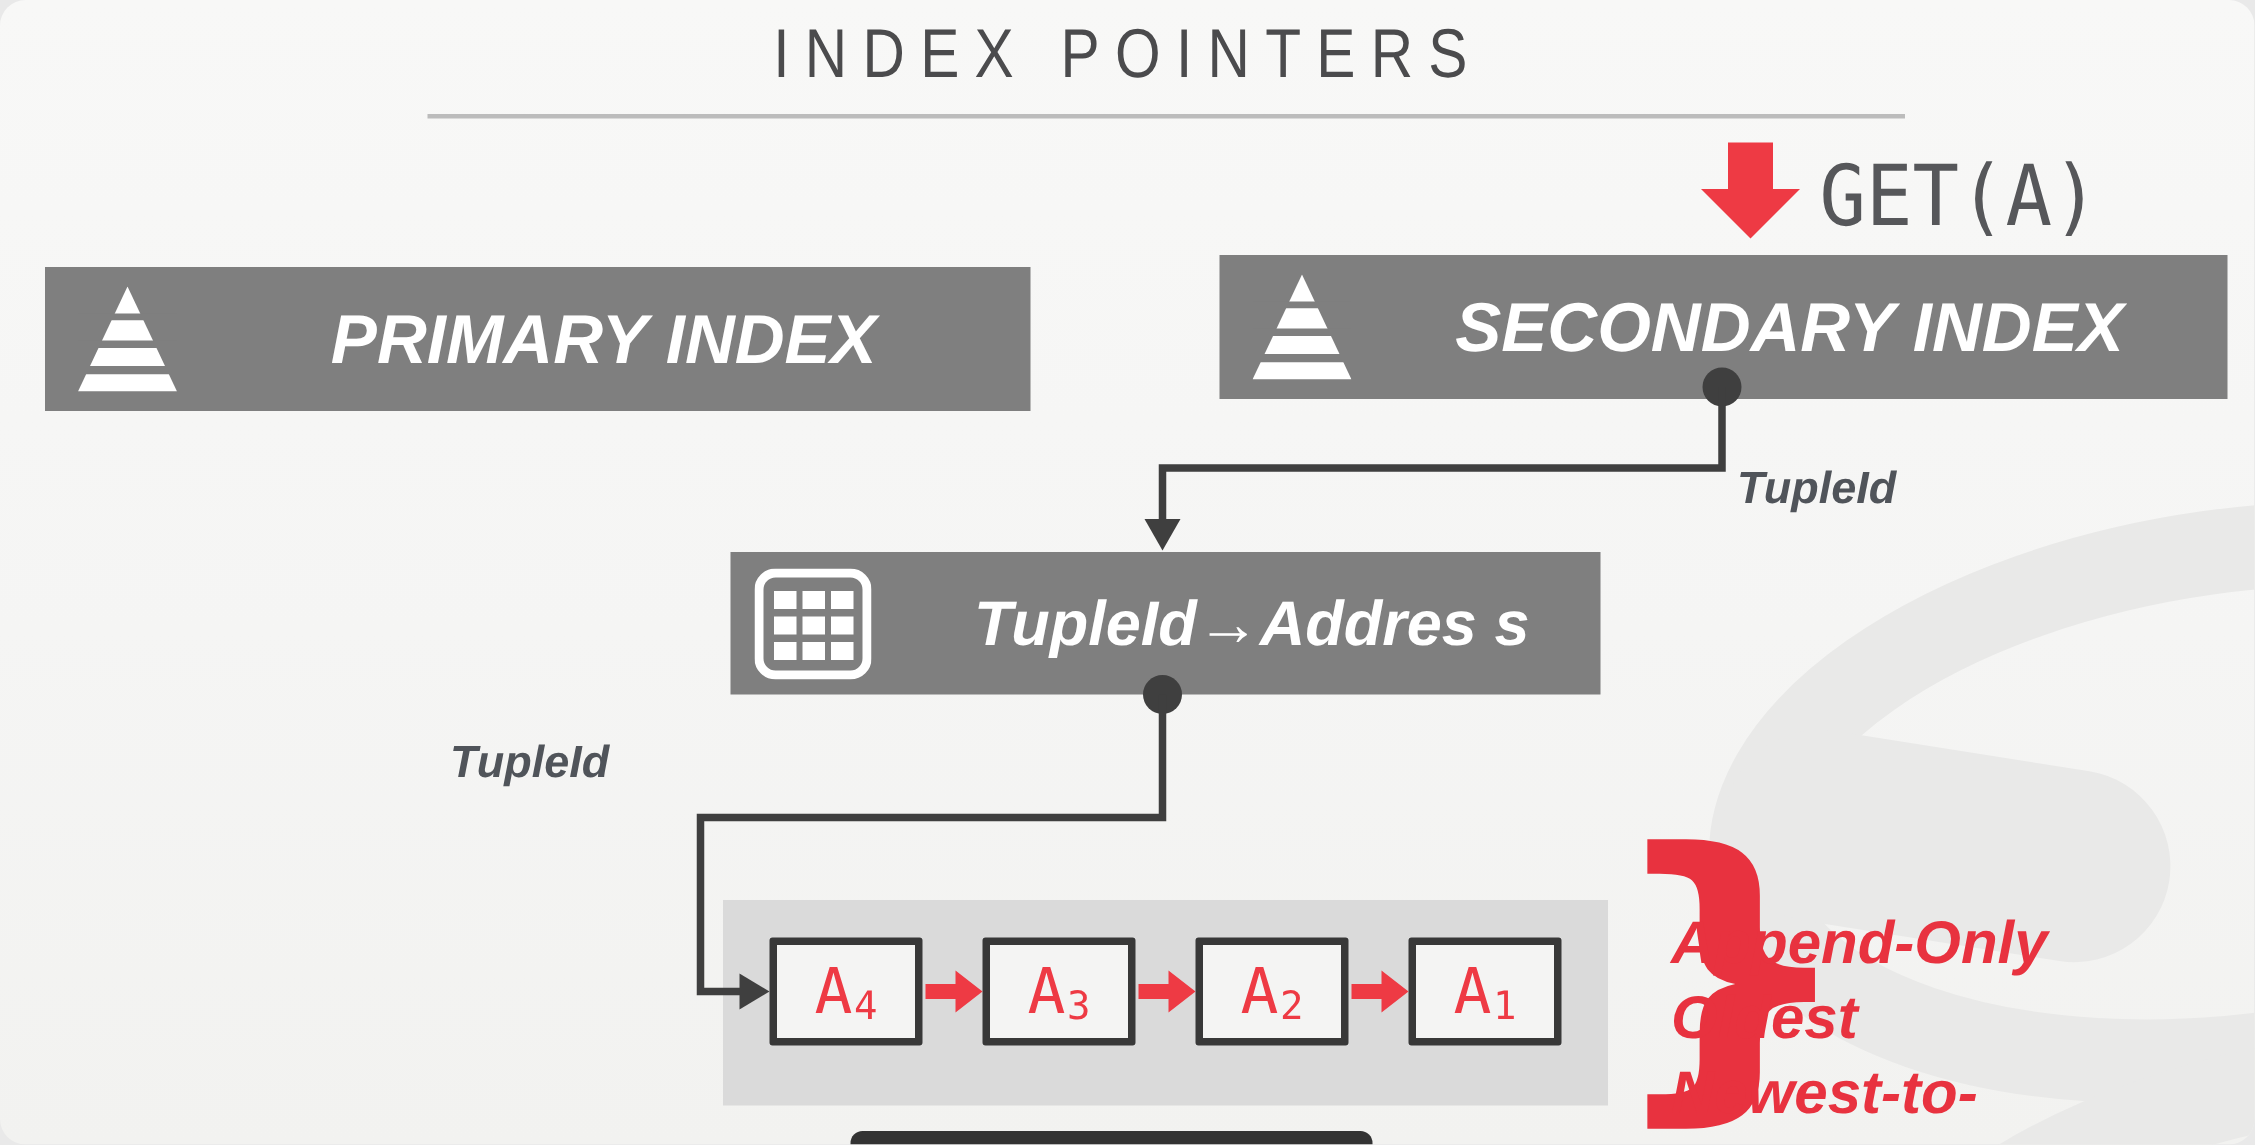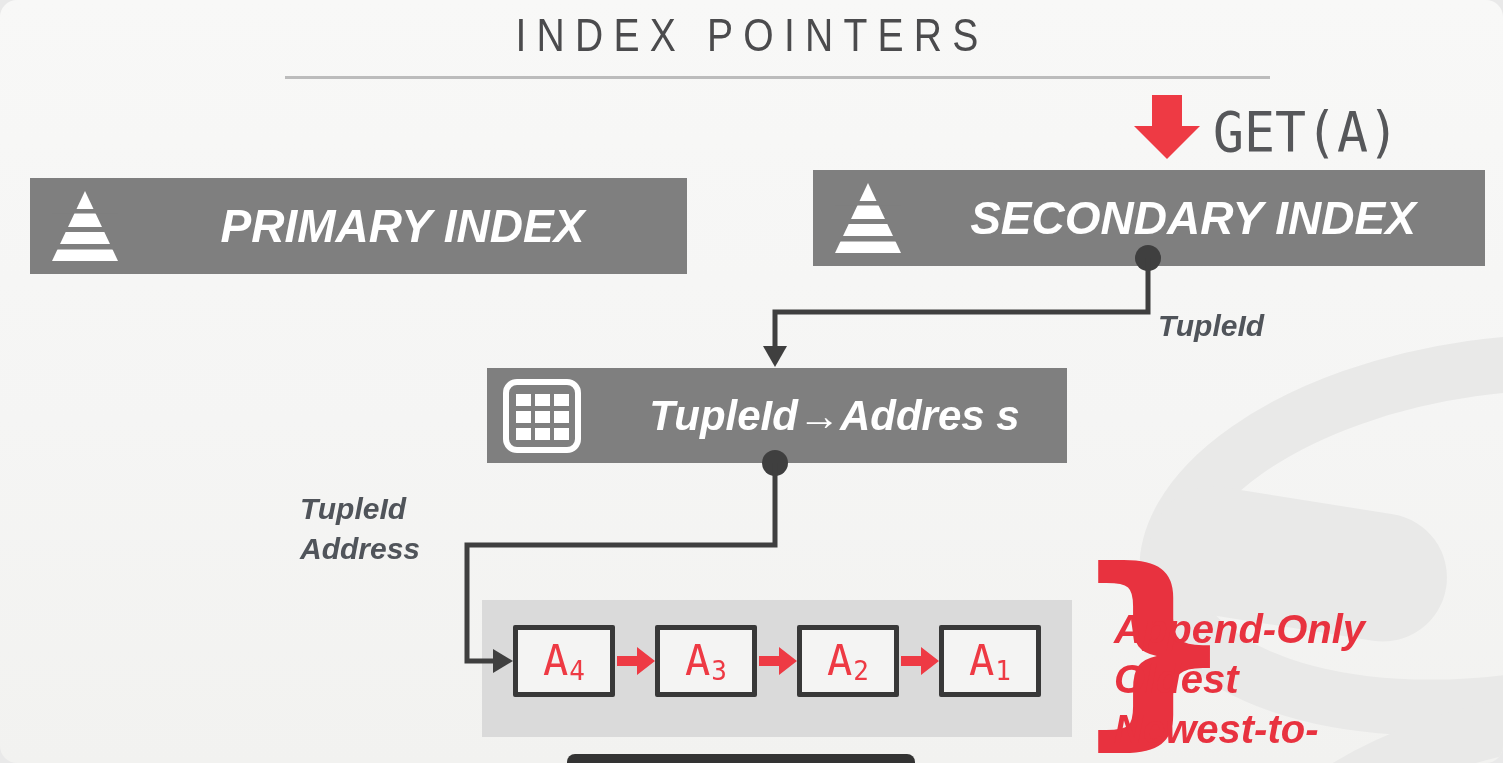--- a/index.html
+++ b/index.html
@@ -113,21 +113,20 @@
           <rect x="32" y="49" width="15" height="12"></rect>
           <rect x="51" y="49" width="15" height="12"></rect>
       </g>
     </svg>
     <span class="lbl">TupleId→Addres s</span>
   </div>
 
   <div class="abs edge-label lbl-tupleid">TupleId</div>
   <div class="abs edge-label lbl-physical">
     <div>TupleId</div>
-    <div>Address</div>
   </div>
 
   <div class="abs chain-panel"></div>
 
   <div class="abs vbox v0">
     <span>A</span>
       <span class="sub">4</span>
   </div>
   <div class="abs vbox v1">
     <span>A</span>

